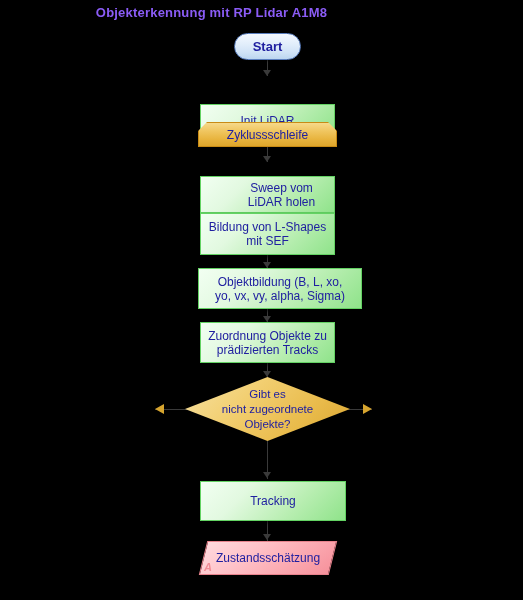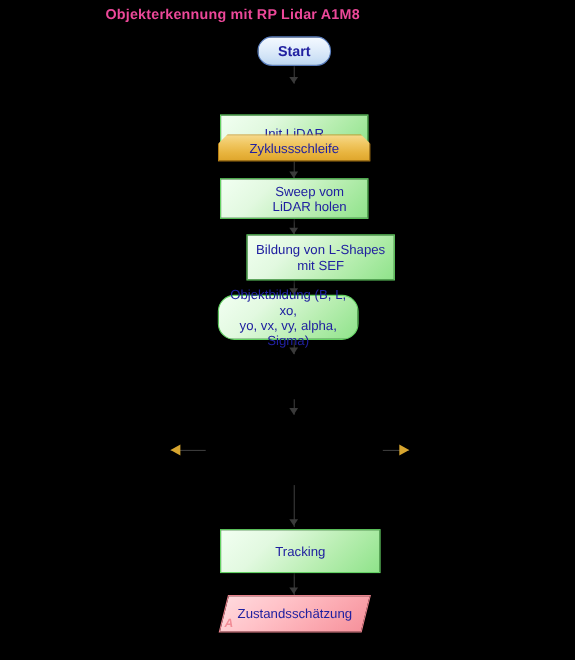--- a/index.html
+++ b/index.html
@@ -20,21 +20,21 @@
     background: #000000;
   }
 
   
   .title {
     position: absolute;
     left: 0;
     top: 5px;
     width: 423px;
     text-align: center;
-    color: #ec4899;
+    color: #8b5cf6;
     font-size: 13px;
     font-weight: bold;
     letter-spacing: 0.2px;
     white-space: nowrap;
   }
 
   
   .node {
     position: absolute;
     box-sizing: border-box;
@@ -190,36 +190,45 @@
   </div>
 
   <div class="node process" style="left:200px; top:76px; width:135px; height:34px;margin-top:28px;">
     <span class="label">Init LiDAR</span>
   </div>
 
   <div class="node loop" style="left:198px; top:122px; width:139px; height:25px;">
     <span class="label">Zyklussschleife</span>
   </div>
 
-  <div class="node process" style="left:200px; top:162px; width:135px; height:37px;padding-left:28px;">
+  <div class="node process" style="left:200px; top:176px; width:135px; height:37px;padding-left:28px;">
     <span class="label">Sweep vom LiDAR holen</span>
   </div>
 
-  <div class="node process" style="left:200px; top:213px; width:135px; height:42px;margin-left:24px;">
+  <div class="node process" style="left:200px; top:213px; width:135px; height:42px;">
     <span class="label">Bildung von L-Shapes
 mit SEF</span>
   </div>
 
-  <div class="node process" style="left:198px; top:268px; width:128px; height:41px;border-radius:15px;">
+  <div class="node process" style="left:198px; top:268px; width:164px; height:41px;">
     <span class="label">Objektbildung (B, L, xo,
 yo, vx, vy, alpha, Sigma)</span>
   </div>
 
-
-
+  <div class="node process" style="left:200px; top:322px; width:135px; height:41px;">
+    <span class="label">Zuordnung Objekte zu
+prädizierten Tracks</span>
+  </div>
+
+
+  <div class="node decision" style="left:185px; top:377px; width:165px; height:64px;">
+    <span class="label">Gibt es
+nicht zugeordnete
+Objekte?</span>
+  </div>
 
 
   <div class="node process" style="left:200px; top:481px; width:146px; height:40px;">
     <span class="label">Tracking</span>
   </div>
 
   <div class="node data-shape" style="left:203px; top:541px; width:130px; height:34px;">
     <span class="label">Zustandsschätzung</span>
   </div>
 

